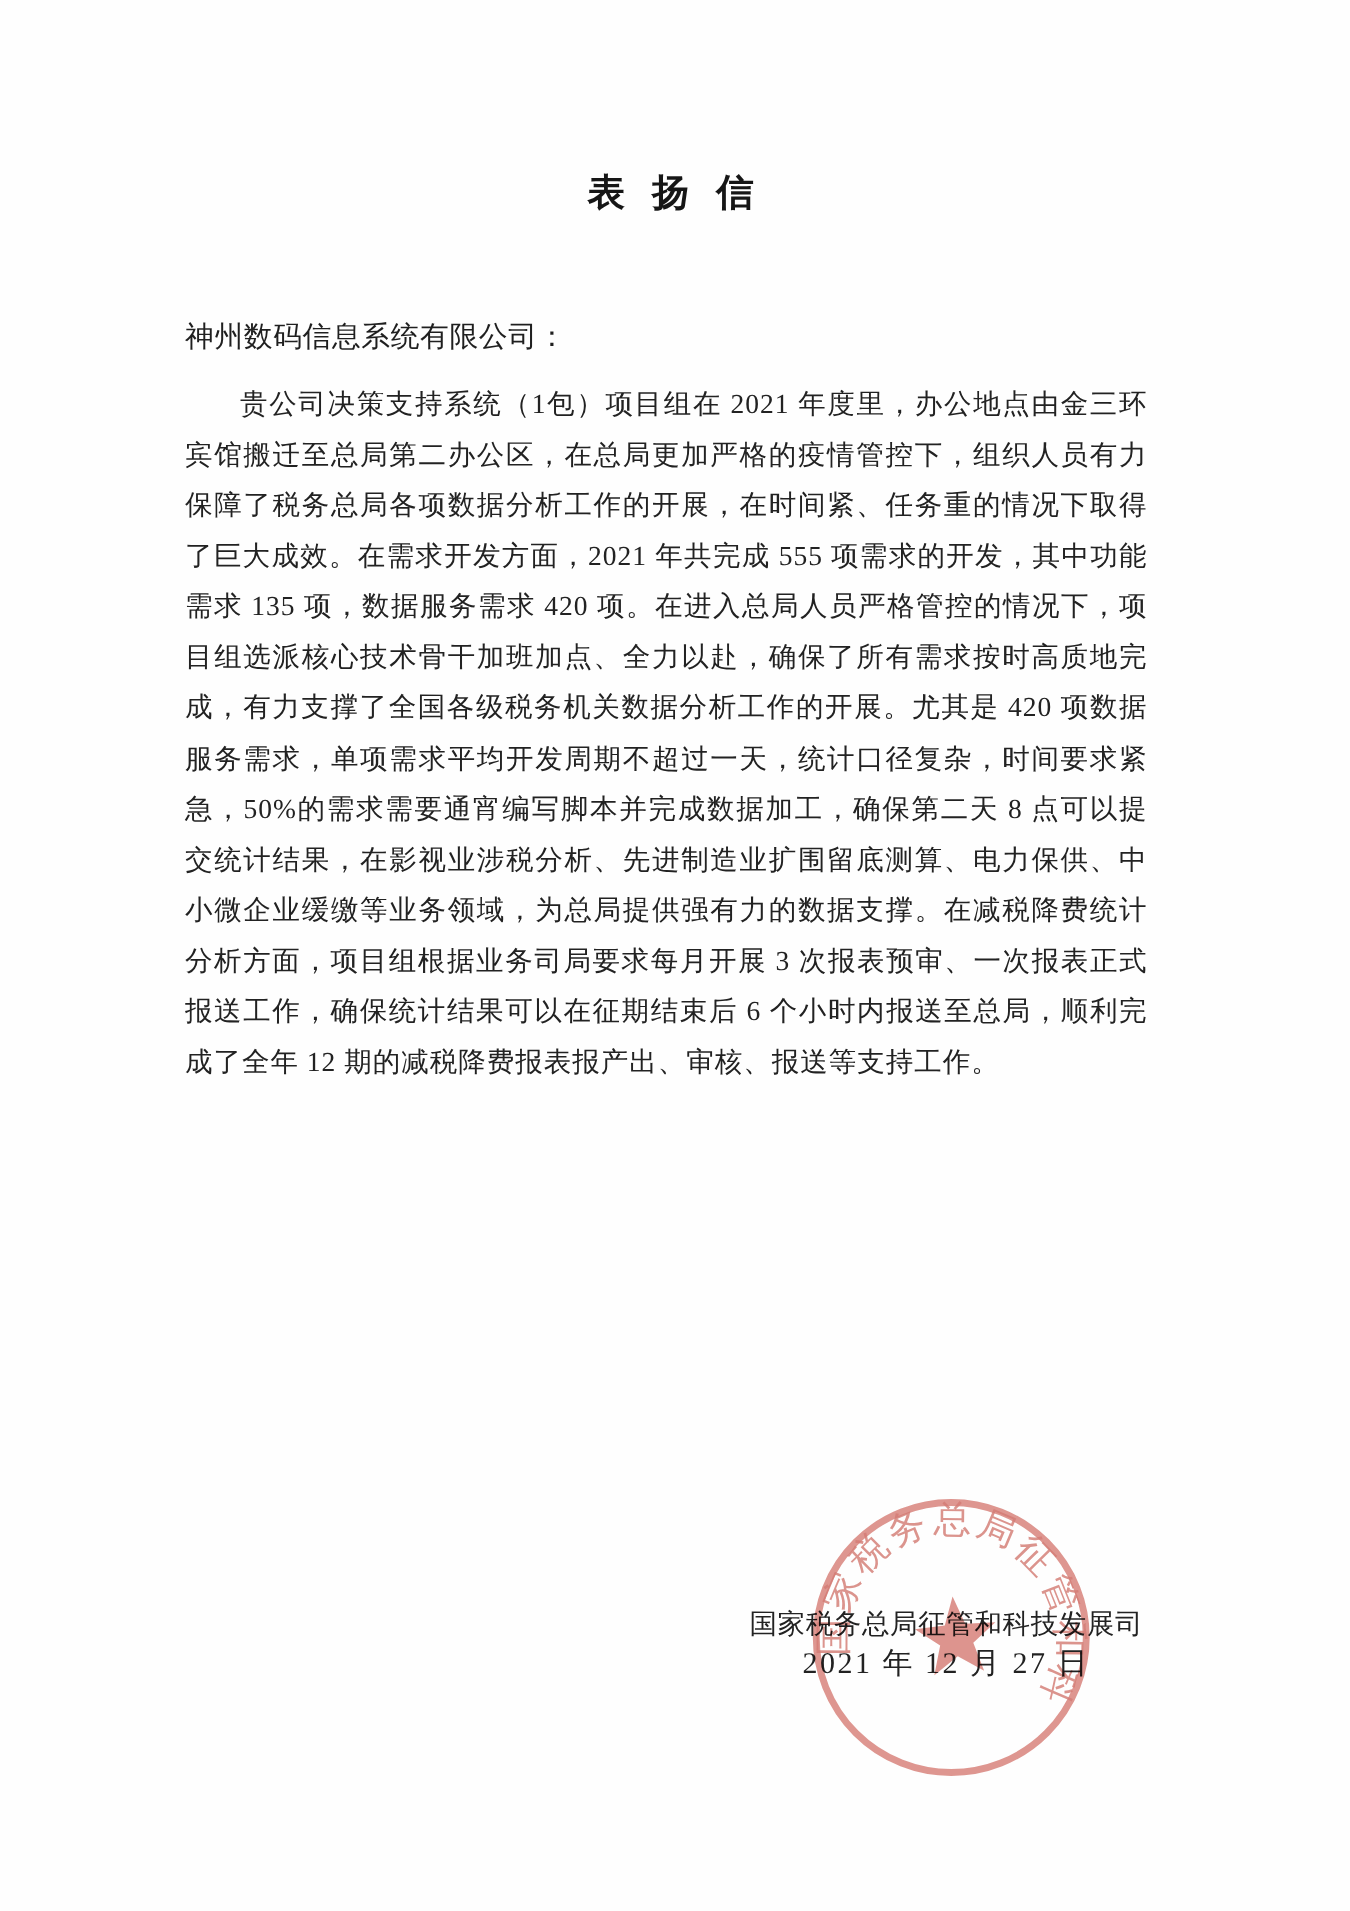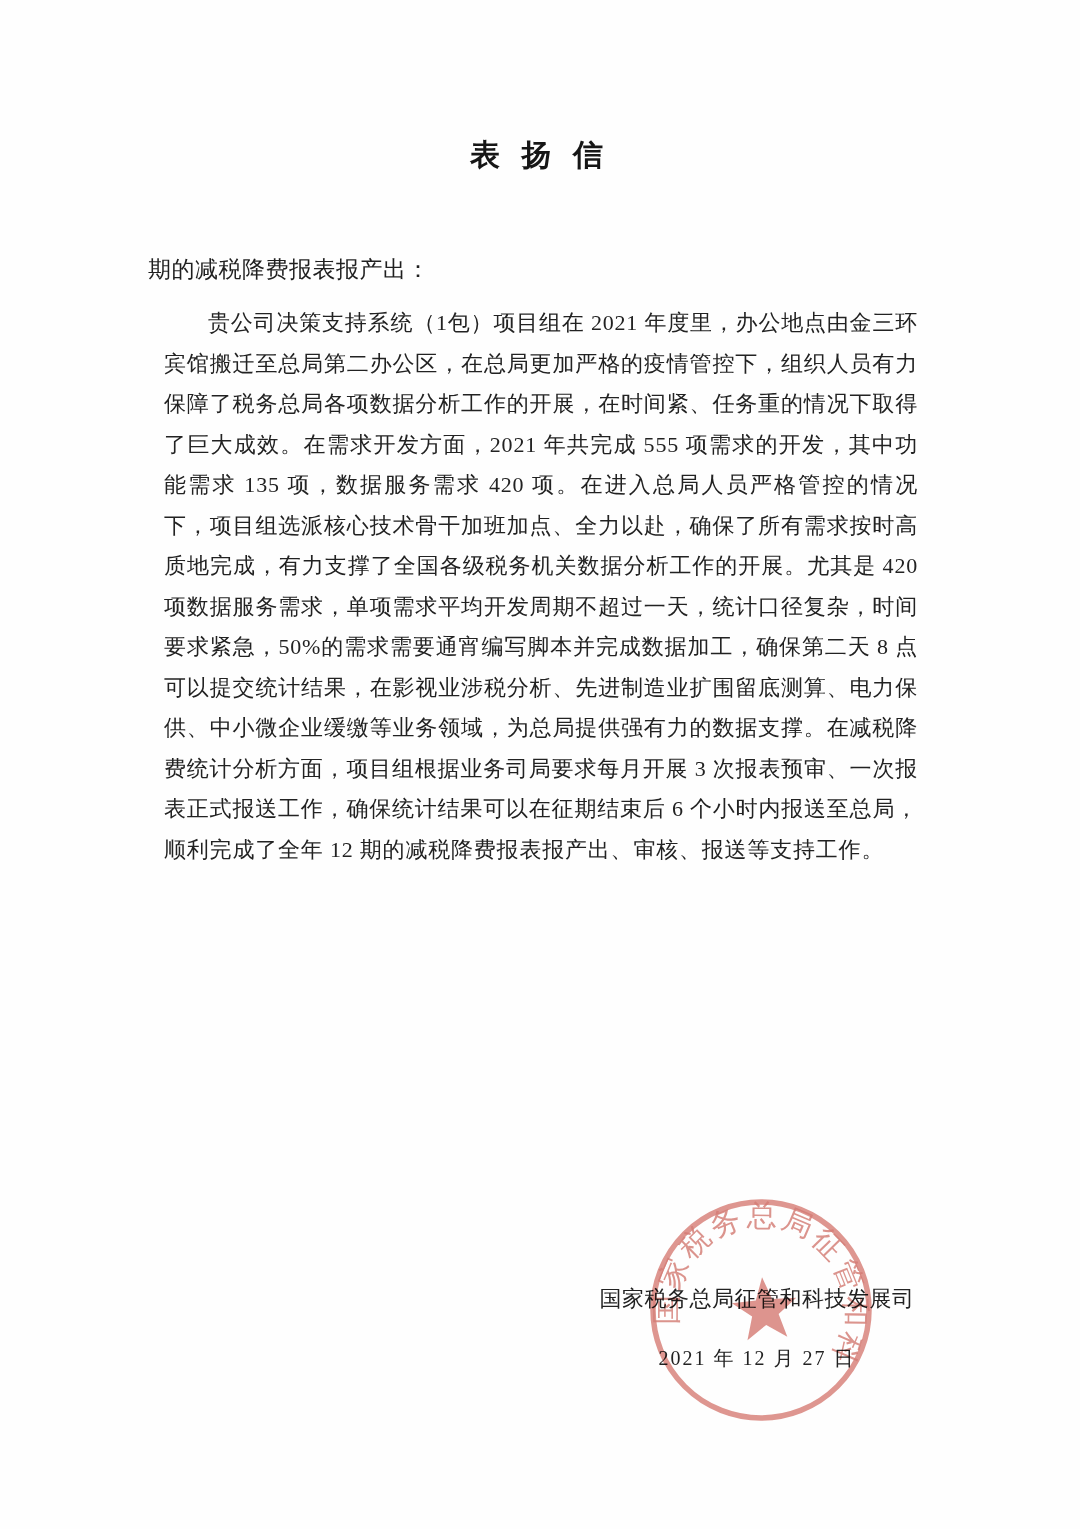--- a/index.html
+++ b/index.html
@@ -27,21 +27,21 @@
     margin-left: 148px;
     width: 770px;
   }
   .salutation {
     margin: 78px 0 0 0;
     font-size: 23px;
     line-height: 40px;
     letter-spacing: 0.5px;
   }
   .para {
-    margin: 0 0 8px 16px;
+    margin: 0 0 8px 0;
     font-size: 22px;
     line-height: 40.5px;
     letter-spacing: 0.8px;
     text-align: justify;
     text-indent: 2em;
     color: #222222;
   }
   .para.first { margin-top: 13px; }
   .signature-block {
     position: absolute;
@@ -50,22 +50,22 @@
     width: 320px;
     text-align: center;
   }
   .signature-line {
     font-size: 22px;
     line-height: 28px;
     letter-spacing: 0.5px;
     color: #222222;
   }
   .date-line {
-    margin-top: 31px;
-    font-size: 20px;
+    margin-top: 4px;
+    font-size: 24px;
     line-height: 28px;
     letter-spacing: 2px;
     color: #222222;
   }
   .seal {
     position: absolute;
     left: 639px;
     top: 1188px;
     width: 244px;
     height: 244px;
@@ -90,21 +90,21 @@
   }
 </style>
 </head>
 <body>
 
 <div class="page">
 
   <h1 class="title">表 扬 信</h1>
 
   <div class="content">
-    <p class="salutation">期的减税降费报表报产出：</p>
+    <p class="salutation">神州数码信息系统有限公司：</p>
     <p class="para first">贵公司决策支持系统（1包）项目组在 2021 年度里，办公地点由金三环宾馆搬迁至总局第二办公区，在总局更加严格的疫情管控下，组织人员有力保障了税务总局各项数据分析工作的开展，在时间紧、任务重的情况下取得了巨大成效。在需求开发方面，2021 年共完成 555 项需求的开发，其中功能需求 135 项，数据服务需求 420 项。在进入总局人员严格管控的情况下，项目组选派核心技术骨干加班加点、全力以赴，确保了所有需求按时高质地完成，有力支撑了全国各级税务机关数据分析工作的开展。尤其是 420 项数据服务需求，单项需求平均开发周期不超过一天，统计口径复杂，时间要求紧急，50%的需求需要通宵编写脚本并完成数据加工，确保第二天 8 点可以提交统计结果，在影视业涉税分析、先进制造业扩围留底测算、电力保供、中小微企业缓缴等业务领域，为总局提供强有力的数据支撑。在减税降费统计分析方面，项目组根据业务司局要求每月开展 3 次报表预审、一次报表正式报送工作，确保统计结果可以在征期结束后 6 个小时内报送至总局，顺利完成了全年 12 期的减税降费报表报产出、审核、报送等支持工作。</p>
   </div>
 
   <div class="signature-block">
     <div class="signature-line">国家税务总局征管和科技发展司</div>
     <div class="date-line">2021 年 12 月 27 日</div>
   </div>
 
   <svg class="seal" viewBox="-122 -122 244 244" aria-hidden="true">
     <defs>

